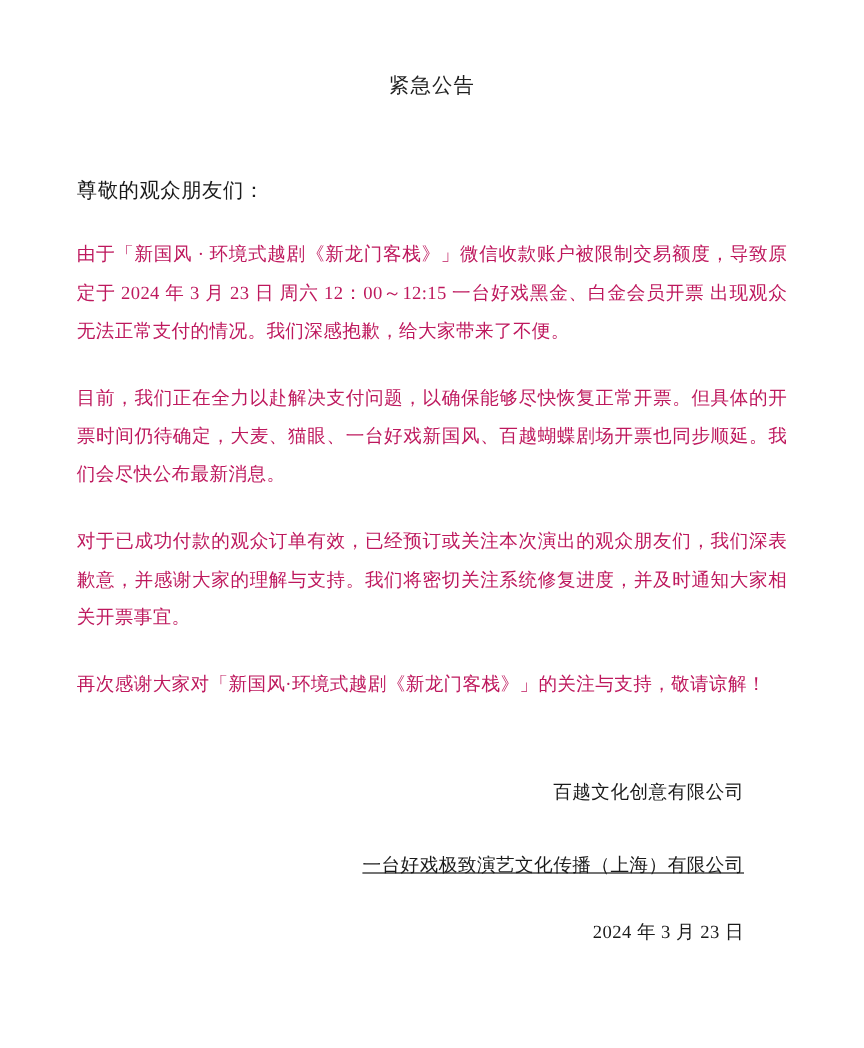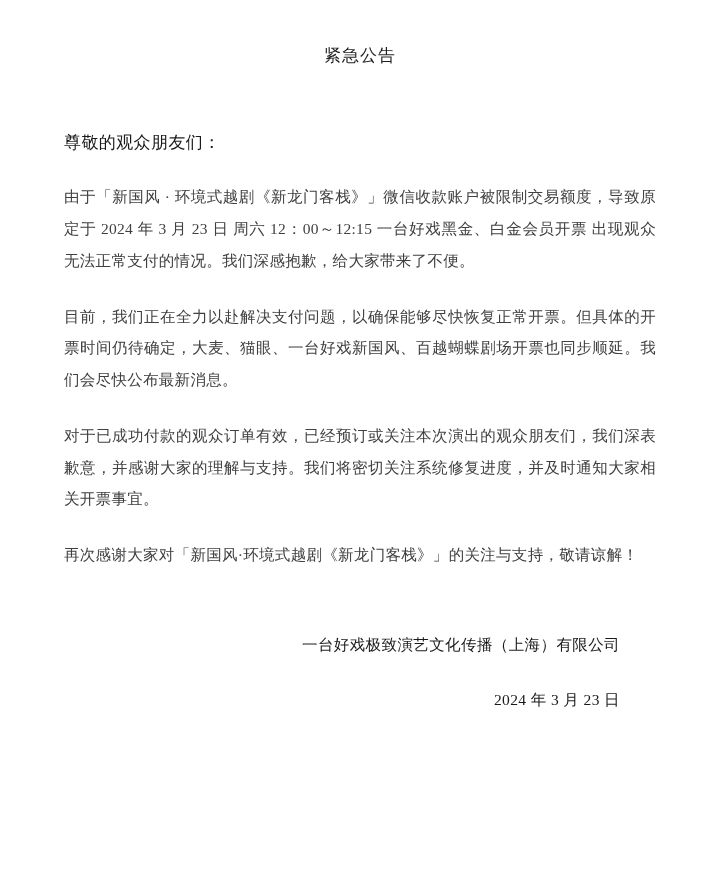--- a/index.html
+++ b/index.html
@@ -19,56 +19,57 @@
     width: 720px;
     height: 873px;
     box-sizing: border-box;
     padding: 0;
   }
   .doc-title {
     text-align: center;
     font-size: 17px;
     letter-spacing: 1px;
     color: #1f1f1f;
-    margin: 0;
+    margin: 16px;
     padding-top: 44px;
     font-weight: 400;
   }
   .body-area {
     padding: 0 64px 0 64px;
     margin-top: 60px;
   }
   .salutation {
     font-size: 17px;
     line-height: 1.9;
     margin: 0 0 22px 0;
     letter-spacing: 0.4px;
   }
   p.para {
     font-size: 15.5px;
     line-height: 2.05;
     margin: 0 0 24px 0;
     text-align: justify;
     letter-spacing: 0.3px;
-    color: #404040;
+    color: #be185d;
   }
   .signature-block {
     margin-top: 58px;
     padding: 0 64px 0 64px;
     text-align: right;
   }
   .sign-line {
     font-size: 15.5px;
     line-height: 2.0;
     letter-spacing: 0.4px;
     margin-bottom: 30px;
     padding-right: 36px;
   }
   .sign-line.second {
     padding-right: 36px;
+    text-decoration: underline;
   }
   .sign-date {
     font-size: 15.5px;
     letter-spacing: 0.4px;
     padding-right: 36px;
     margin-top: 6px;
     text-align: right;
   }
 </style>
 </head>
@@ -81,17 +82,18 @@
   <div class="body-area">
     <div class="salutation">尊敬的观众朋友们：</div>
 
     <p class="para">由于「新国风 · 环境式越剧《新龙门客栈》」微信收款账户被限制交易额度，导致原定于 2024 年 3 月 23 日 周六 12：00～12:15 一台好戏黑金、白金会员开票 出现观众无法正常支付的情况。我们深感抱歉，给大家带来了不便。</p>
     <p class="para">目前，我们正在全力以赴解决支付问题，以确保能够尽快恢复正常开票。但具体的开票时间仍待确定，大麦、猫眼、一台好戏新国风、百越蝴蝶剧场开票也同步顺延。我们会尽快公布最新消息。</p>
     <p class="para">对于已成功付款的观众订单有效，已经预订或关注本次演出的观众朋友们，我们深表歉意，并感谢大家的理解与支持。我们将密切关注系统修复进度，并及时通知大家相关开票事宜。</p>
     <p class="para">再次感谢大家对「新国风·环境式越剧《新龙门客栈》」的关注与支持，敬请谅解！</p>
   </div>
 
   <div class="signature-block">
+    <div class="sign-line">百越文化创意有限公司</div>
     <div class="sign-line second">一台好戏极致演艺文化传播（上海）有限公司</div>
     <div class="sign-date">2024 年 3 月 23 日</div>
   </div>
 
 </div>
 
 </body></html>

